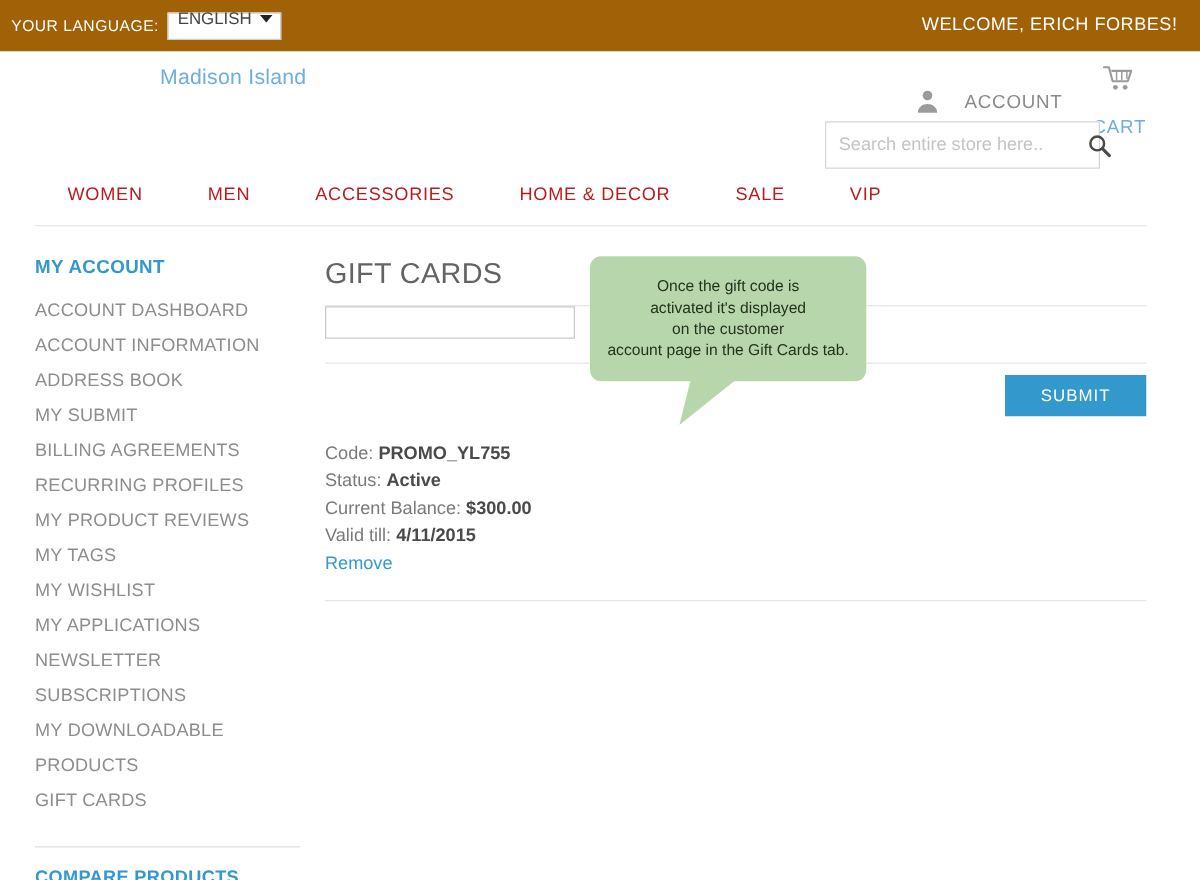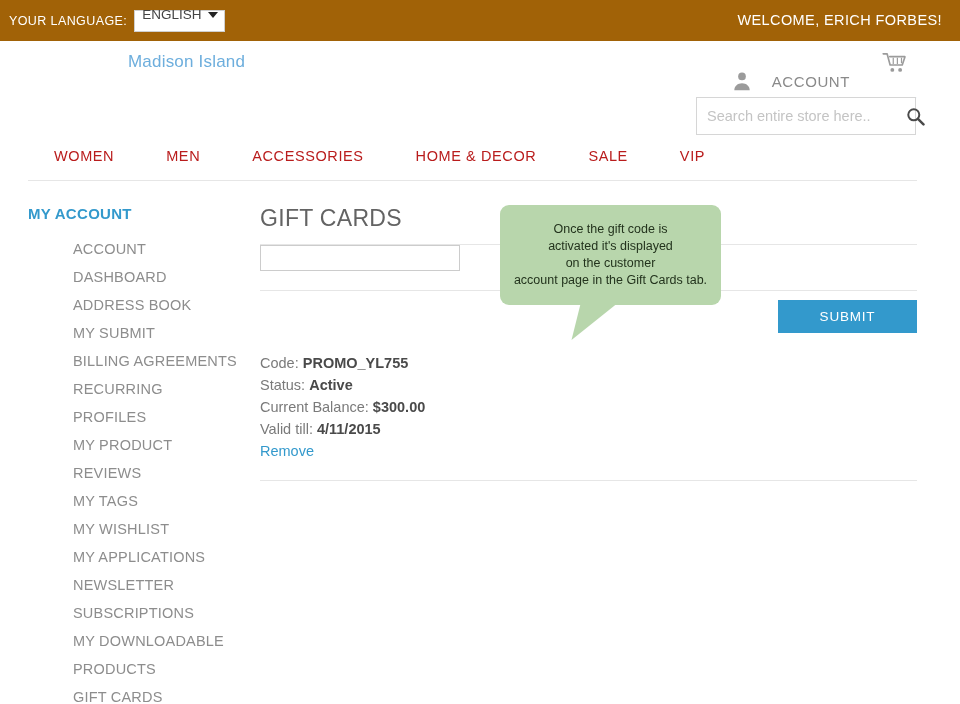--- a/index.html
+++ b/index.html
@@ -62,21 +62,21 @@
     font-size: 15px; letter-spacing: .6px; cursor: pointer;
   }
   .util-link.account { color: #8a8a8a; }
   .util-link.cart { color: #6daedd; flex-direction: column; }
 
   .person-icon { width: 22px; height: 22px; display:block; }
   .cart-icon { width: 28px; height: 22px; display:block; }
 
   
   .search-box {
-    position: absolute; left: 696px; top: 97px;
+    position: absolute; left: 660px; top: 97px;
     width: 220px; height: 38px;
     border: 1px solid #d6d6d6; background: #fff;
     display: flex; align-items: center;
   }
   .search-input {
     border: 0; outline: 0; background: transparent;
     flex: 1; height: 100%;
     padding: 0 6px 0 10px;
     font-size: 14.5px; color: #555;
     font-family: "Liberation Sans", sans-serif;
@@ -111,21 +111,20 @@
     color: #3399cc; font-size: 15px; font-weight: bold;
     letter-spacing: .3px;
     margin-bottom: 13px;
     cursor: pointer;
   }
   .side-item {
     color: #8d8d8d; font-size: 14.5px;
     letter-spacing: .2px;
     line-height: 28px;
     cursor: pointer;
-    margin-left: 45px;
   }
   .side-divider {
     margin: 22px 0 16px 0;
     border-top: 1px solid #e0e0e0;
     width: 212px;
   }
   .compare-title {
     color: #3399cc; font-size: 14.5px; font-weight: bold;
     letter-spacing: .3px;
     margin-bottom: 9px;
@@ -156,41 +155,41 @@
     outline: none;
     font-family: "Liberation Sans", sans-serif;
   }
   .hr2 { margin-top: 19px; }
 
   .submit-row {
     display: flex; justify-content: flex-end;
     margin-top: 9px;
   }
   .submit-btn {
-    width: 139px; height: 33px;
+    width: 113px; height: 33px;
     background: #3399cc; color: #ffffff;
     border: 0; cursor: pointer;
     font-size: 13.5px; letter-spacing: .8px;
     font-family: "Liberation Sans", sans-serif;
   }
 
   .card-details {
     margin-top: 19px;
     color: #7a7a7a; font-size: 14.5px; line-height: 22px;
   }
   .card-details b { color: #4a4a4a; }
   .remove-link {
     color: #3399cc; font-size: 14.5px;
     text-decoration: none; cursor: pointer;
   }
   .hr3 { margin-top: 18px; }
 
   
   .tooltip {
-    position: absolute; left: 500px; top: 205px;
+    position: absolute; left: 472px; top: 205px;
     width: 221px; height: 100px;
     background: #b8d6ac;
     border-radius: 9px;
     display: flex; align-items: center; justify-content: center;
     text-align: center;
     color: #23331d; font-size: 12.5px; line-height: 17px;
     padding: 0 8px;
     z-index: 5;
   }
   .tooltip-tail {
@@ -252,20 +251,21 @@
   <span class="nav-item">ACCESSORIES</span>
   <span class="nav-item">HOME &amp; DECOR</span>
   <span class="nav-item">SALE</span>
   <span class="nav-item">VIP</span>
 </nav>
 
 <aside class="sidebar">
   <div class="side-title">MY ACCOUNT</div>
 
   <div class="side-item">ACCOUNT DASHBOARD</div>
+  <div class="side-item">ACCOUNT INFORMATION</div>
   <div class="side-item">ADDRESS BOOK</div>
   <div class="side-item">MY SUBMIT</div>
   <div class="side-item">BILLING AGREEMENTS</div>
   <div class="side-item">RECURRING PROFILES</div>
   <div class="side-item">MY PRODUCT REVIEWS</div>
   <div class="side-item">MY TAGS</div>
   <div class="side-item">MY WISHLIST</div>
   <div class="side-item">MY APPLICATIONS</div>
   <div class="side-item">NEWSLETTER SUBSCRIPTIONS</div>
   <div class="side-item">MY DOWNLOADABLE PRODUCTS</div>

